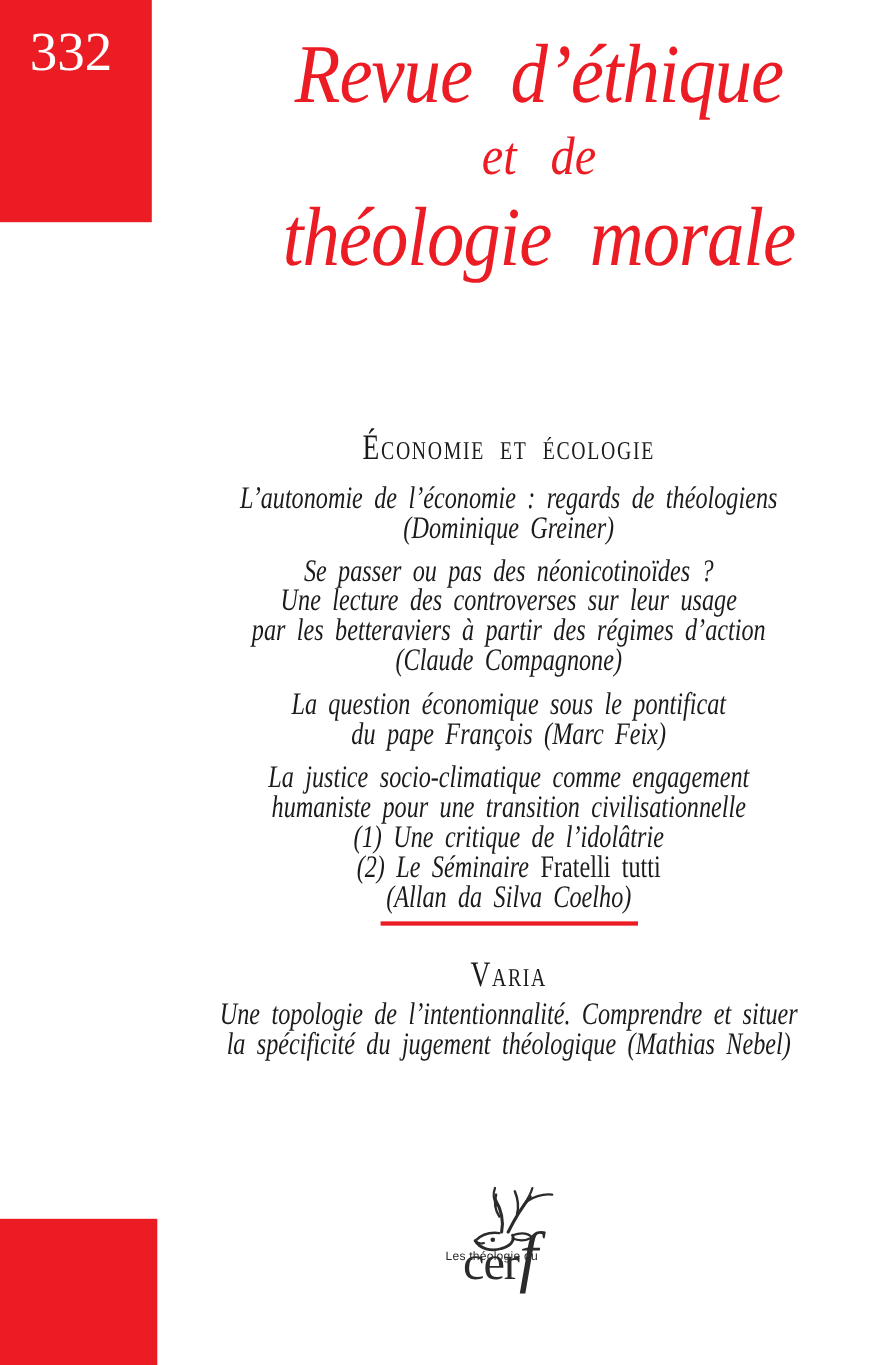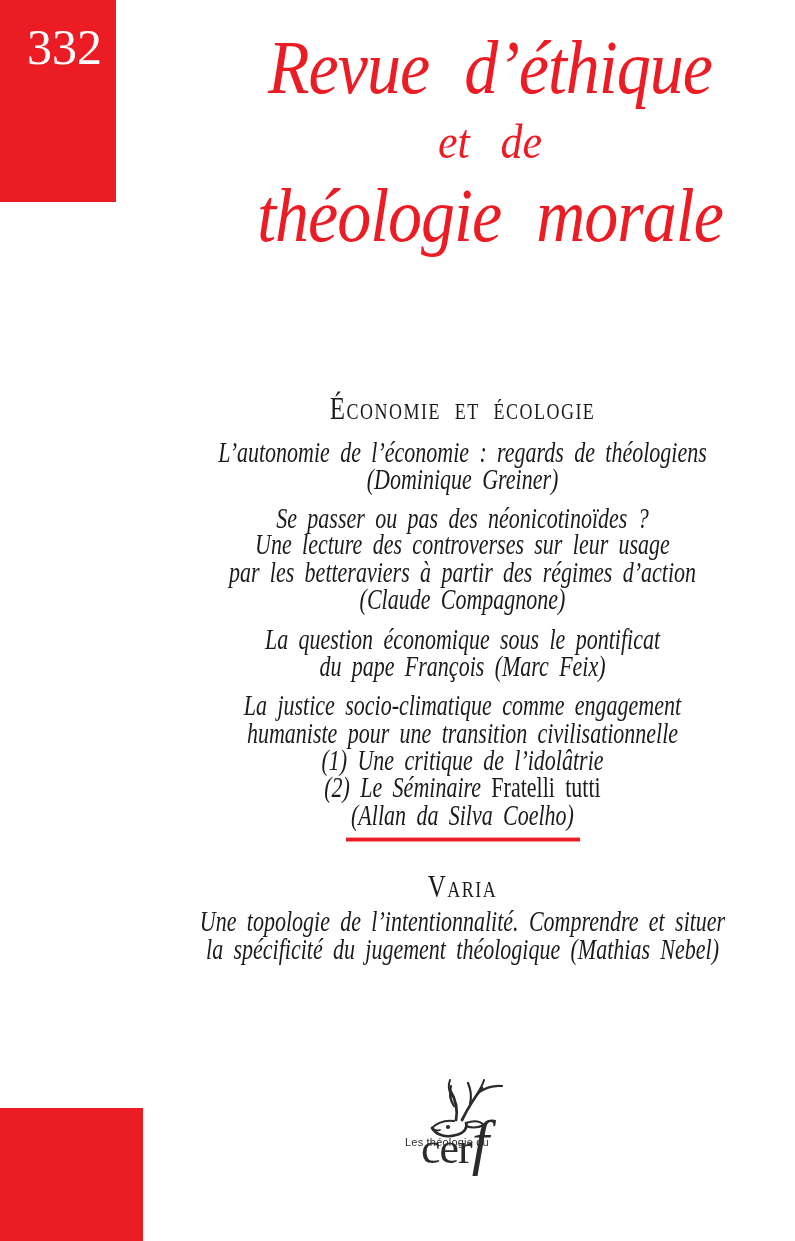--- a/index.html
+++ b/index.html
@@ -5,21 +5,21 @@
   :root { --accent:#ec1c24; --ink:#1b1b1b; --logo-ink:#2b2b2b; }
   * { box-sizing:border-box; }
   html,body { margin:0; padding:0; }
   body {
     width:795px; height:1241px; position:relative; overflow:hidden;
     background:#ffffff; color:var(--ink);
     font-family:"Liberation Serif","DejaVu Serif",serif;
   }
 
   
-  .issue-box { position:absolute; left:0; top:0; width:116px; height:202px; background:var(--accent);text-decoration:underline; }
+  .issue-box { position:absolute; left:0; top:0; width:138px; height:202px; background:var(--accent);text-decoration:underline; }
   .issue-num { position:absolute; left:27px; top:22px; font-size:50px; line-height:1; color:#ffffff; }
 
   
   .title { position:absolute; left:150px; top:0; width:680px; height:300px;
            text-align:center; color:var(--accent); font-style:italic; }
   .title-line { position:absolute; left:0; right:0; line-height:1;
                 transform:scaleY(1.12); transform-origin:50% 0; white-space:nowrap; }
   .t1 { top:29px;  font-size:68px; word-spacing:0.28em; letter-spacing:-1px; }
   .t2 { top:118px; font-size:44px; word-spacing:0.45em; }
   .t3 { top:177px; font-size:68px; word-spacing:0.28em; letter-spacing:-1px; }

